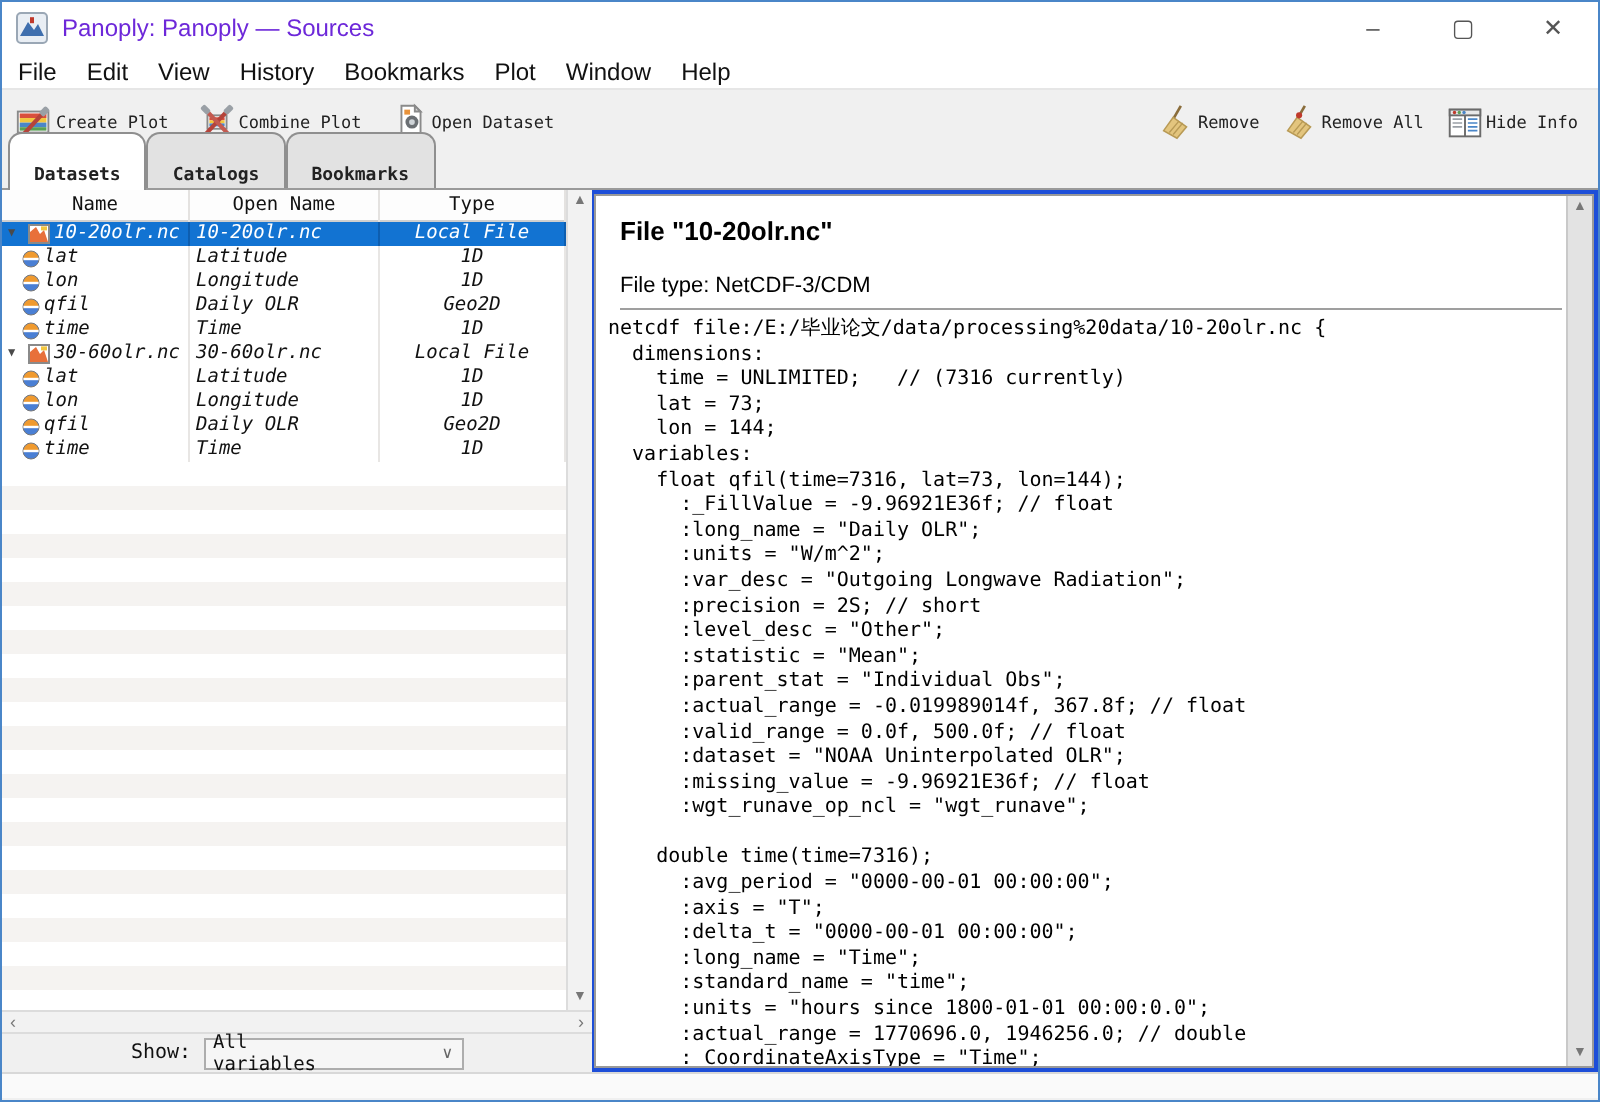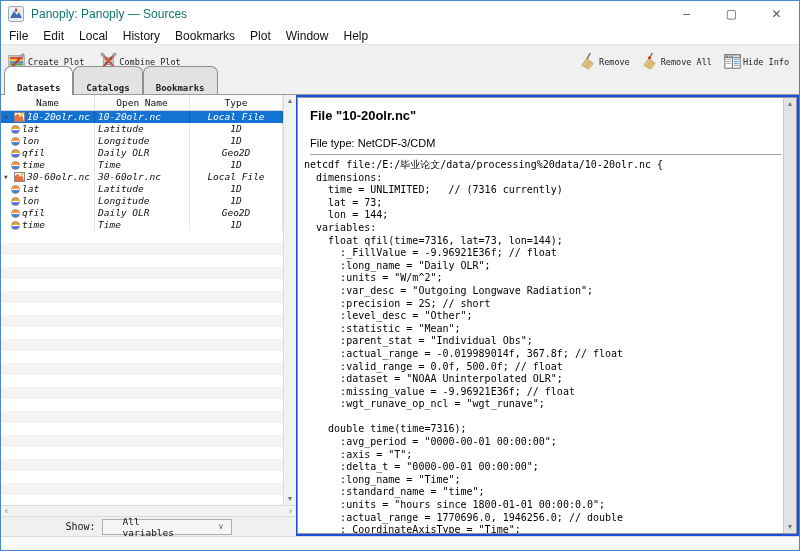--- a/index.html
+++ b/index.html
@@ -3,21 +3,21 @@
 <meta charset="utf-8">
 <style>
   * { box-sizing: border-box; margin: 0; padding: 0; }
   html,body { width:800px; height:551px; }
   body { font-family:"Liberation Sans",sans-serif; background:#fff; }
   .window { position:relative; width:800px; height:551px; border:1px solid #4a86c8; background:#f0f0f0; overflow:hidden; }
 
   
   .titlebar { height:26px; background:#fff; display:flex; align-items:center; padding-left:7px; }
   .app-icon { width:16px; height:16px; margin-right:7px; }
-  .title-text { font-size:12px; color:#0f766e; }
+  .title-text { font-size:12px; color:#6d28d9; }
   .win-controls { position:absolute; top:0; right:0; display:flex; }
   .win-btn { width:45px; height:26px; display:flex; align-items:center; justify-content:center; color:#555; font-size:12px; }
 
   
   .menubar { height:17px; background:#fff; display:flex; gap:15px; padding:0 8px; align-items:center; }
   .menu-item { font-size:12px; color:#111; }
 
   
   .toolbar { height:33px; background:#f0f0f0; border-top:1px solid #e6e6e6; display:flex; padding:1px 8px 0 6px; }
   .tool { display:flex; flex-direction:row; align-items:center; margin-right:14px; }
@@ -57,21 +57,21 @@
 
   
   .vscroll { width:13px; background:#f2f2f2; border-left:1px solid #dcdcdc; display:flex; flex-direction:column; justify-content:space-between; align-items:center; }
   .sb-arrow { font-size:7px; color:#777; height:12px; line-height:12px; }
   .hscroll { height:12px; background:#f2f2f2; border-top:1px solid #dcdcdc; border-bottom:1px solid #dcdcdc; display:flex; justify-content:space-between; align-items:center; padding:0 4px; }
   .hs-arrow { font-size:9px; color:#777; line-height:10px; }
 
   
   .showbar { height:20px; background:#f0f0f0; display:flex; align-items:center; justify-content:center; gap:6px; }
   .show-label { font-size:10px; font-family:"DejaVu Sans Mono",monospace; color:#111; }
-  .show-combo { width:130px; height:16px; background:#f6f6f6; border:1px solid #adadad; display:flex; align-items:center; padding:0 20px;gap:44px; }
+  .show-combo { width:130px; height:16px; background:#f6f6f6; border:1px solid #adadad; display:flex; align-items:center; padding:0 4px;gap:44px; }
   .combo-value { font-size:9.5px; font-family:"DejaVu Sans Mono",monospace; color:#111; flex:1; }
   .combo-chevron { font-size:8px; color:#666; }
 
   
   .right-panel { flex:1; margin:2px 2px 2px 1px; background:#fff; border:1px solid #999; display:flex; }
   .info-body { flex:1; overflow:hidden; padding:10px 0 0 12px; }
   .info-title { font-size:13px; font-weight:bold; color:#000; font-family:"Liberation Sans",sans-serif; }
   .info-filetype { font-size:11px; color:#000; margin-top:14px; }
   .info-hr { border:none; border-top:1px solid #9f9f9f; margin:5px 2px 4px 0; }
   .cdl { font-size:10px; line-height:12.6px; font-family:"DejaVu Sans Mono",monospace; color:#000; white-space:pre; margin-left:-6px; padding-left:0; }
@@ -95,21 +95,21 @@
     <div class="win-controls">
       <div class="win-btn">–</div>
       <div class="win-btn">▢</div>
       <div class="win-btn">✕</div>
     </div>
   </div>
 
   <div class="menubar">
     <span class="menu-item">File</span>
     <span class="menu-item">Edit</span>
-    <span class="menu-item">Local</span>
+    <span class="menu-item">View</span>
     <span class="menu-item">History</span>
     <span class="menu-item">Bookmarks</span>
     <span class="menu-item">Plot</span>
     <span class="menu-item">Window</span>
     <span class="menu-item">Help</span>
   </div>
 
   <div class="toolbar">
     <div class="tool">
       <svg viewBox="0 0 22 22">
@@ -128,20 +128,30 @@
         <rect x="6" y="7" width="10" height="7" fill="#fff" stroke="#8a8a8a"></rect>
         <rect x="7" y="8" width="8" height="1.6" fill="#d94f3c"></rect>
         <rect x="7" y="9.6" width="8" height="1.6" fill="#f2c63f"></rect>
         <rect x="7" y="11.2" width="8" height="1.6" fill="#4a86c8"></rect>
         <line x1="4" y1="18" x2="17" y2="4" stroke="#b5433a" stroke-width="2.2"></line>
         <line x1="5" y1="4" x2="18" y2="18" stroke="#c45a50" stroke-width="2.2"></line>
         <rect x="14.5" y="2.4" width="5" height="3.2" rx="1" fill="#9aa0a6" transform="rotate(-45 17 4)"></rect>
         <rect x="2.5" y="2.4" width="5" height="3.2" rx="1" fill="#9aa0a6" transform="rotate(45 5 4)"></rect>
       </svg>
       <span class="tool-label">Combine Plot</span>
+    </div>
+    <div class="tool">
+      <svg viewBox="0 0 22 22">
+        <path d="M6 2 L13 2 L16 5 L16 19 L6 19 Z" fill="#fff" stroke="#8a8a8a"></path>
+        <path d="M13 2 L13 5 L16 5 Z" fill="#d8d8d8" stroke="#8a8a8a"></path>
+        <rect x="7.5" y="4" width="3" height="2.6" fill="#e8923a"></rect>
+        <circle cx="11.5" cy="10.5" r="3.4" fill="#6b6f73"></circle>
+        <circle cx="11.5" cy="10.5" r="1.5" fill="#cfd4d8"></circle>
+      </svg>
+      <span class="tool-label">Open Dataset</span>
     </div>
 
     <div class="tool tool-spacer right">
       <svg viewBox="0 0 22 22">
         <line x1="13" y1="2" x2="9" y2="9" stroke="#8a6d3b" stroke-width="1.4"></line>
         <path d="M9 8 L16 13 L11 19 L4 15 Z" fill="#e3c57e" stroke="#b89a55" stroke-width="0.8"></path>
         <path d="M7 16 L12 10 M9 17 L14 11" stroke="#b89a55" stroke-width="0.7" fill="none"></path>
       </svg>
       <span class="tool-label">Remove</span>
     </div>

